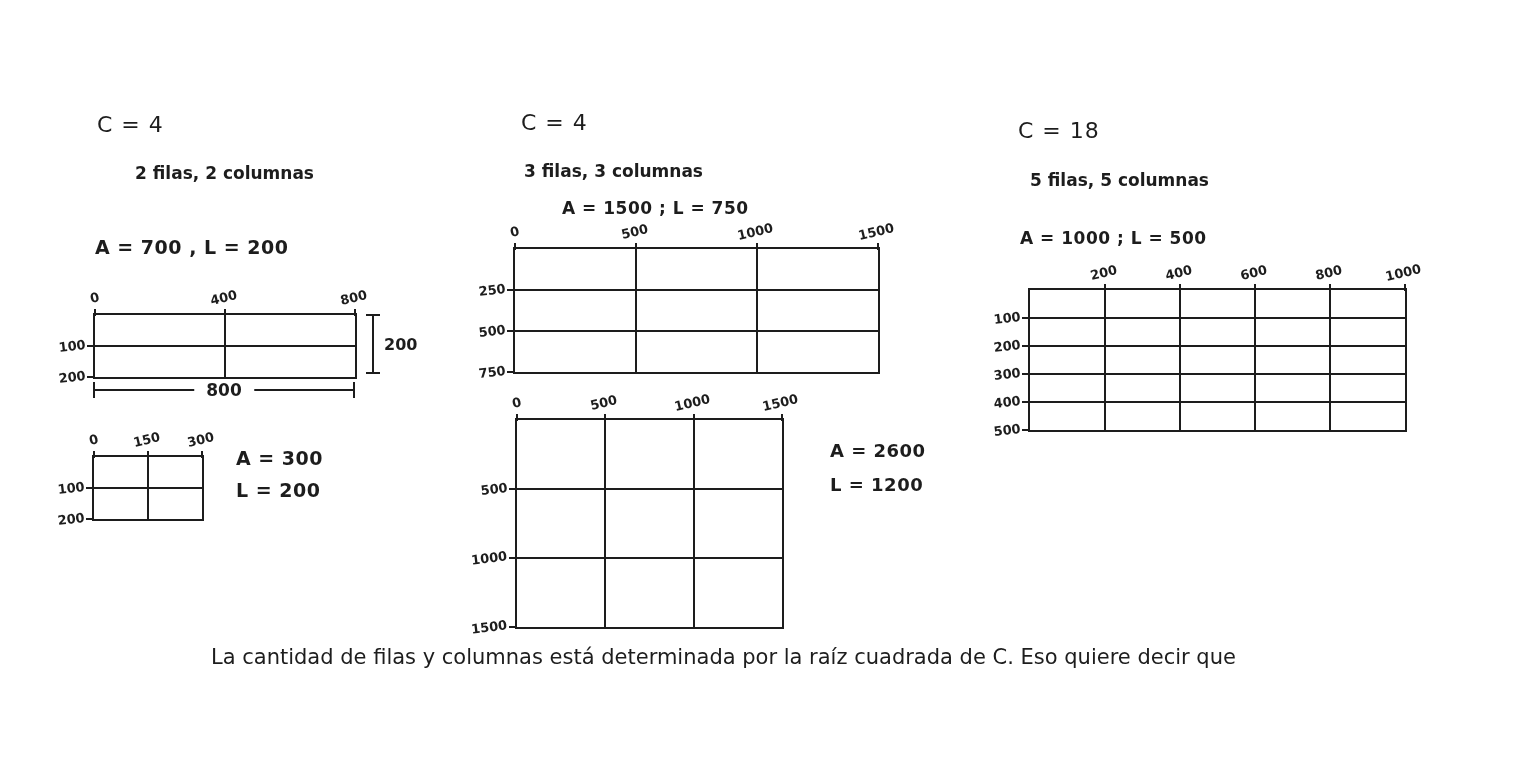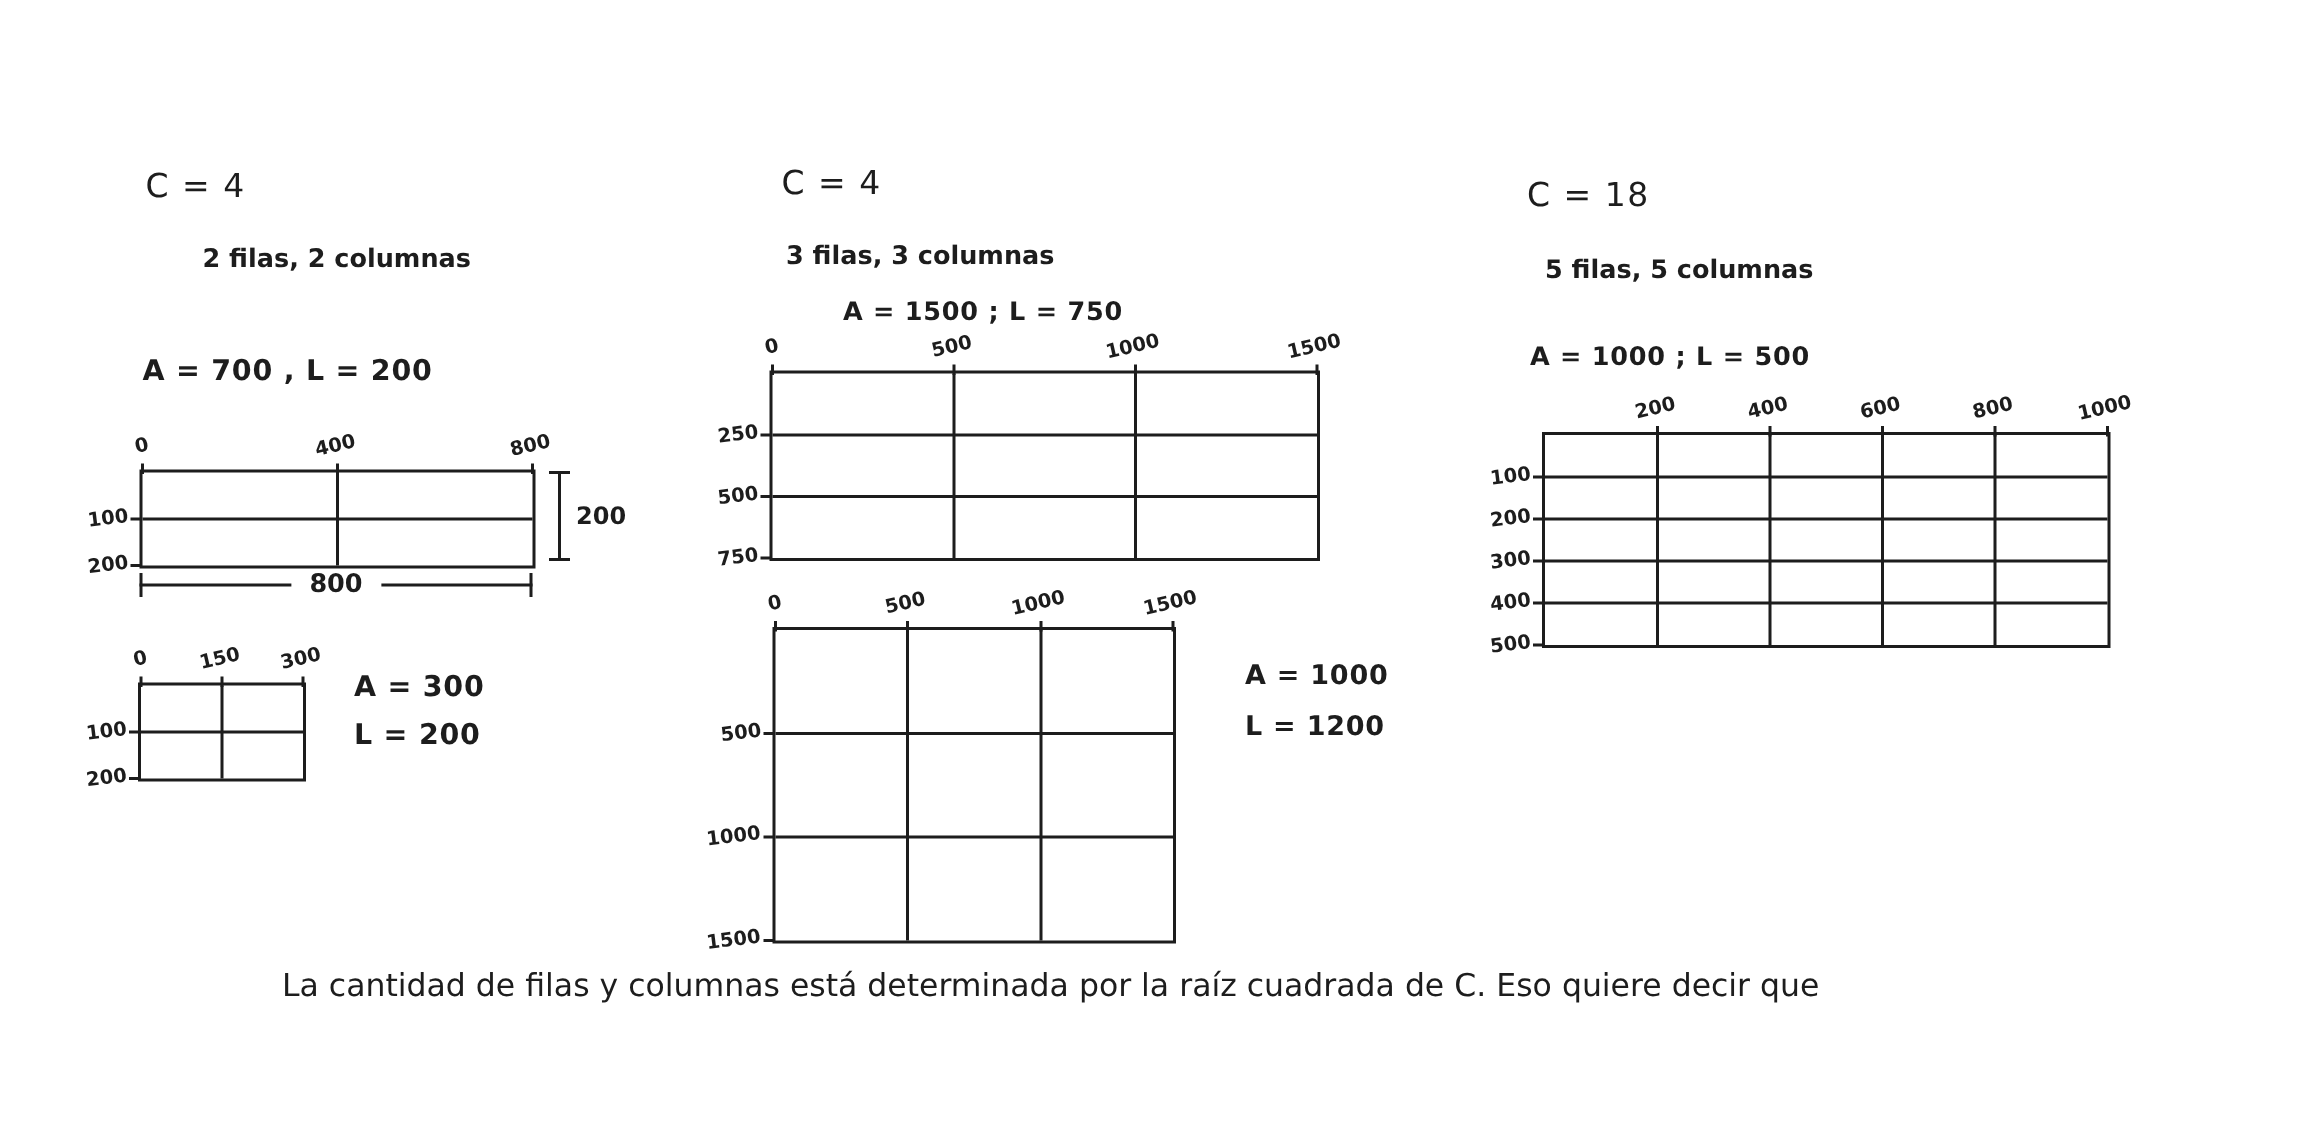--- a/index.html
+++ b/index.html
@@ -126,21 +126,21 @@
       <div class="xtick" style="left: 66.6667%;">1000</div>
       <div class="xmark" style="left: 100%;"></div>
       <div class="xtick" style="left: 100%;">1500</div>
       <div class="ymark" style="top: 33.3333%;"></div>
       <div class="ytick" style="top: 33.3333%;">500</div>
       <div class="ymark" style="top: 66.6667%;"></div>
       <div class="ytick" style="top: 66.6667%;">1000</div>
       <div class="ymark" style="top: 100%;"></div>
       <div class="ytick" style="top: 100%;">1500</div>
     </div>
-  <div class="abs side-label" style="left:830px;top:440px;font-size:18px;">A = 1000</div>
+  <div class="abs side-label" style="left:830px;top:440px;font-size:18px;">A = 2600</div>
   <div class="abs side-label" style="left:830px;top:474px;font-size:18px;">L = 1200</div>
 
   <div class="abs c-label" style="left:1018px;top:118px;">C = 18</div>
   <div class="abs dims" style="left:1030px;top:170px;">5 filas, 5 columnas</div>
   <div class="abs params" style="left:1020px;top:228px;font-size:17px;">A = 1000  ;   L = 500</div>
 
   <div class="grid" style="left:1028px;top:288px;width:375px;height:140px;">
       <div class="vline" style="left: 20%;"></div>
       <div class="vline" style="left: 40%;"></div>
       <div class="vline" style="left: 60%;"></div>
@@ -164,15 +164,15 @@
       <div class="ymark" style="top: 40%;"></div>
       <div class="ytick" style="top: 40%;">200</div>
       <div class="ymark" style="top: 60%;"></div>
       <div class="ytick" style="top: 60%;">300</div>
       <div class="ymark" style="top: 80%;"></div>
       <div class="ytick" style="top: 80%;">400</div>
       <div class="ymark" style="top: 100%;"></div>
       <div class="ytick" style="top: 100%;">500</div>
     </div>
 
-  <div class="abs footer-line" style="left:188px;top:645px;">La cantidad de filas y columnas está determinada por la raíz cuadrada de C. Eso quiere decir que</div>
+  <div class="abs footer-line" style="left:211px;top:645px;">La cantidad de filas y columnas está determinada por la raíz cuadrada de C. Eso quiere decir que</div>
 
 </div>
 
 </body></html>

